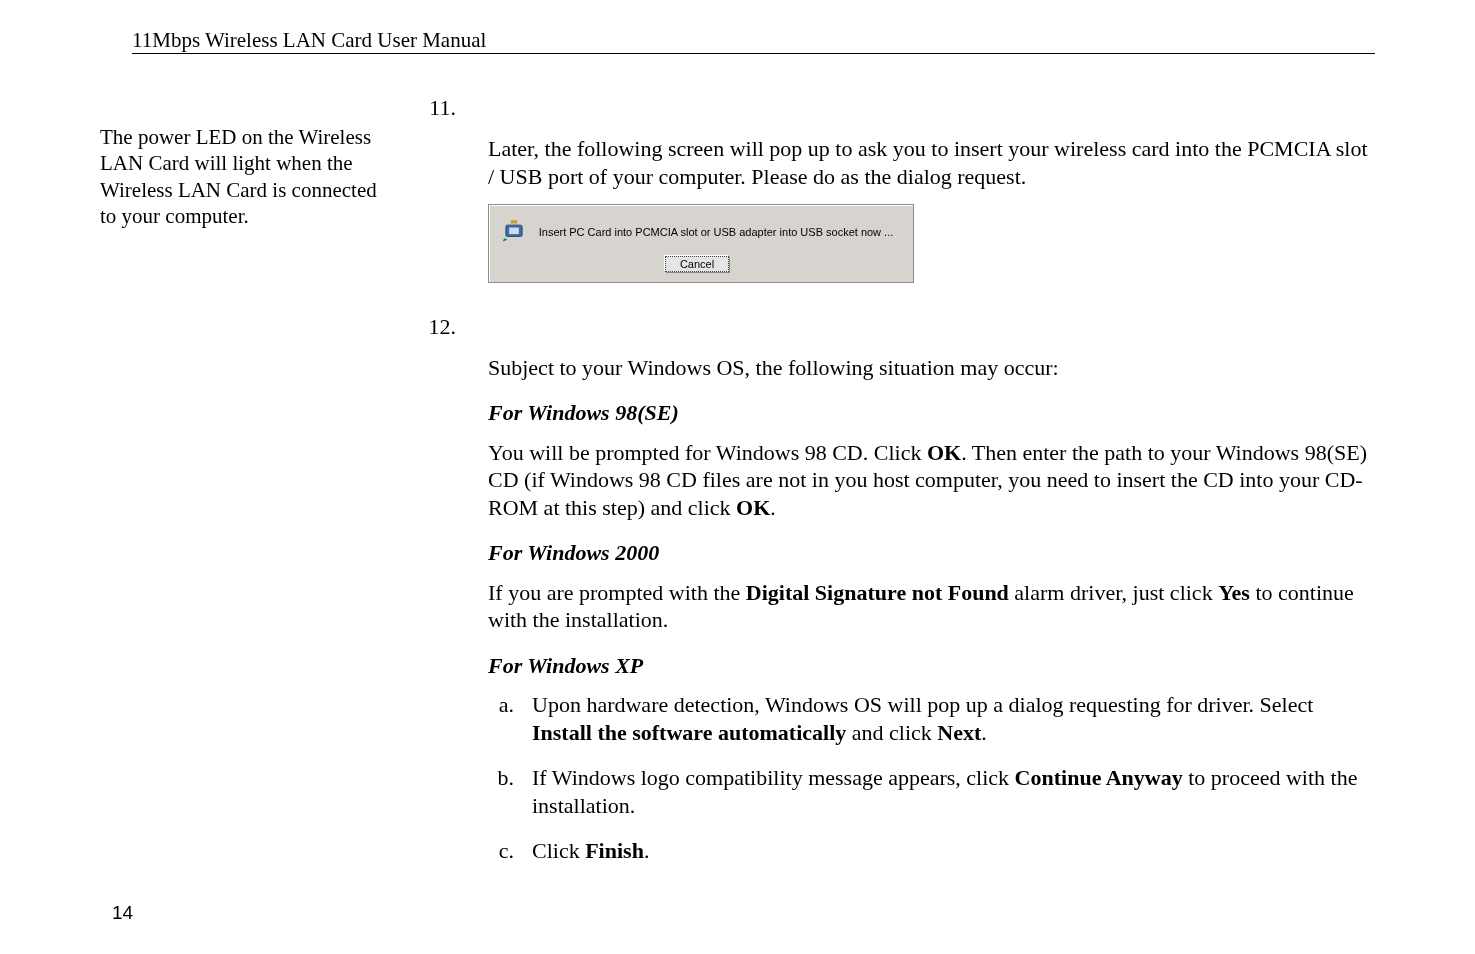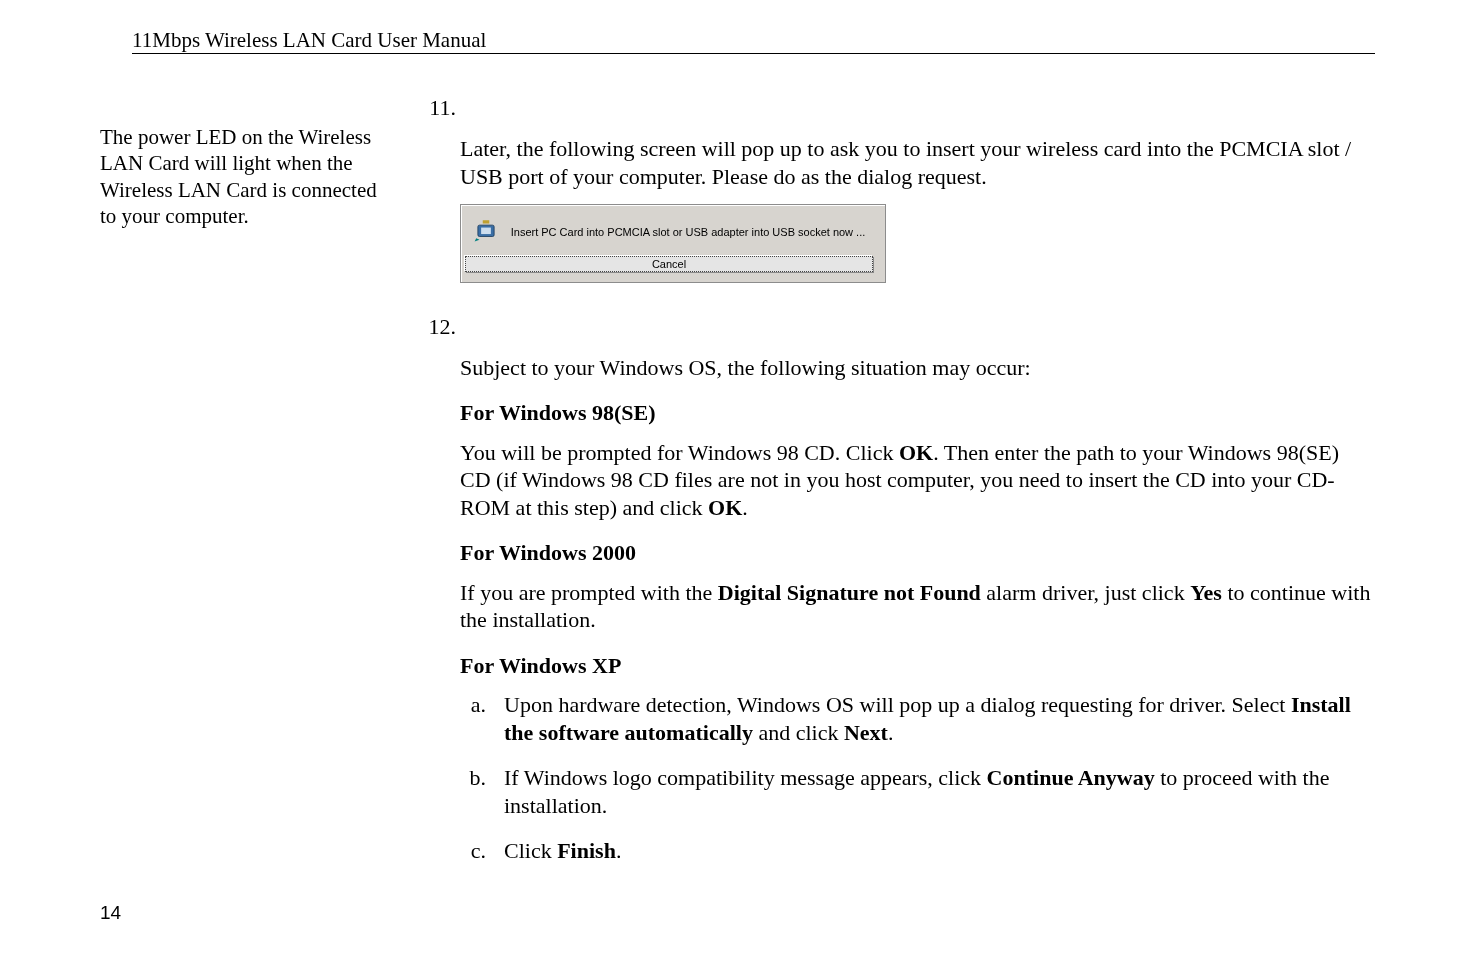--- a/index.html
+++ b/index.html
@@ -39,21 +39,21 @@
     line-height: 1.25;
   }
   ol.numbered {
     list-style: none;
     margin: 0;
     padding: 0;
     counter-reset: none;
   }
   ol.numbered > li {
     display: flex;
-    gap: 4px;
+    gap: 32px;
     margin-bottom: 20px;
   }
   ol.numbered > li > .num {
     width: 34px;
     text-align: right;
     flex: 0 0 34px;
   }
   ol.numbered > li > .body {
     flex: 1;
     margin-top: 41px;
@@ -64,20 +64,21 @@
     border: 1px solid #8c8c8c;
     background: #d7d4cf;
     padding: 2px;
     box-shadow: 1px 1px 0 #fff inset;
   }
   .dialog-inner {
     background: #d7d4cf;
     padding: 10px 10px 8px 2px;
     display: flex;
     flex-direction: column;
+    align-items: center;
   }
   .dialog-row {
     display: flex;
     align-items: center;
     gap: 12px;
     width: 100%;
     justify-content: center;
     margin-bottom: 6px;
   }
   .dialog-msg {
@@ -88,20 +89,21 @@
   .dialog-btn {
     font-family: Tahoma, Arial, sans-serif;
     font-size: 11px;
     padding: 1px 14px;
     background: #e5e5e5;
     border: 1px dotted #444;
     box-shadow: 1px 1px 0 #888, -1px -1px 0 #fff;
   }
   .subhead {
     font-weight: bold;
+    font-style: italic;
     margin: 18px 0 12px 0;
   }
   .para {
     margin: 0 0 14px 0;
   }
   ol.lettered {
     list-style: none;
     margin: 12px 0 0 0;
     padding: 0;
   }
@@ -113,21 +115,21 @@
   ol.lettered > li > .letter {
     width: 26px;
     text-align: right;
     flex: 0 0 26px;
   }
   ol.lettered > li > .lbody {
     flex: 1;
   }
   .page-number {
     position: absolute;
-    left: 100px;
+    left: 112px;
     bottom: 30px;
     font-family: Arial, Helvetica, sans-serif;
     font-size: 19px;
   }
   .icon-svg { width: 26px; height: 26px; }
 </style>
 </head>
 <body>
 
 <div class="page">

